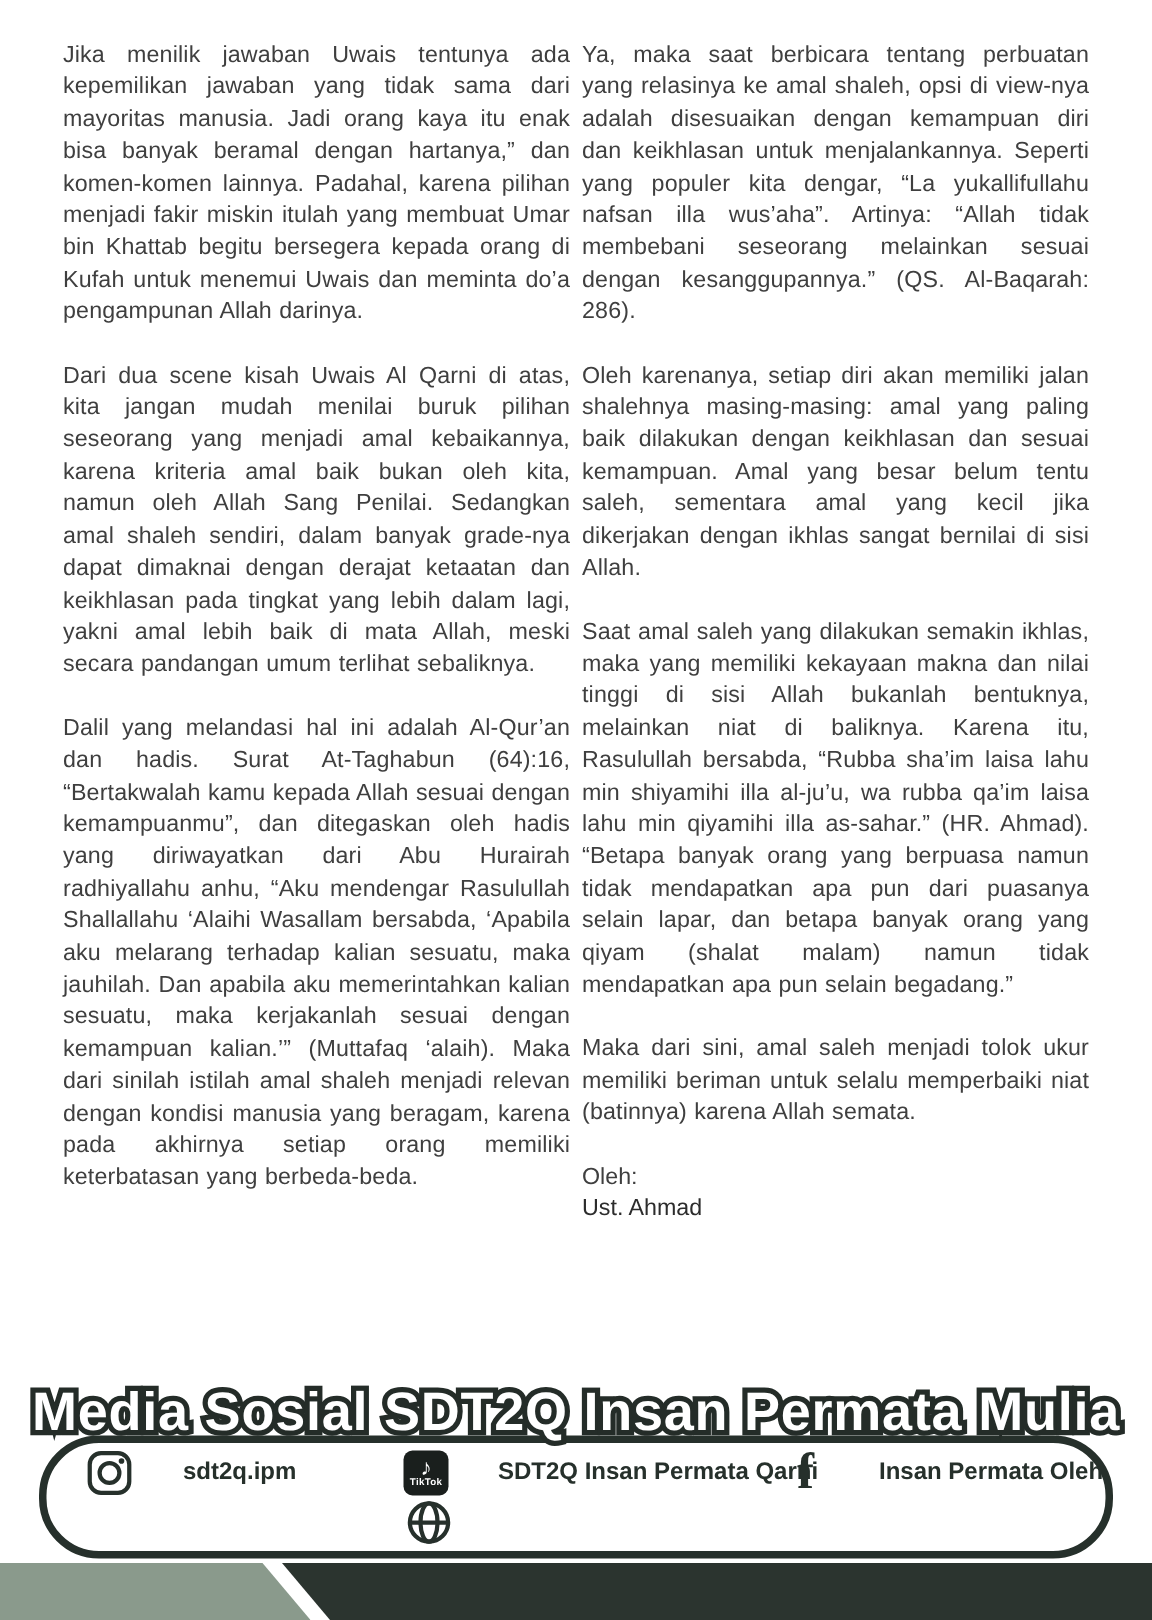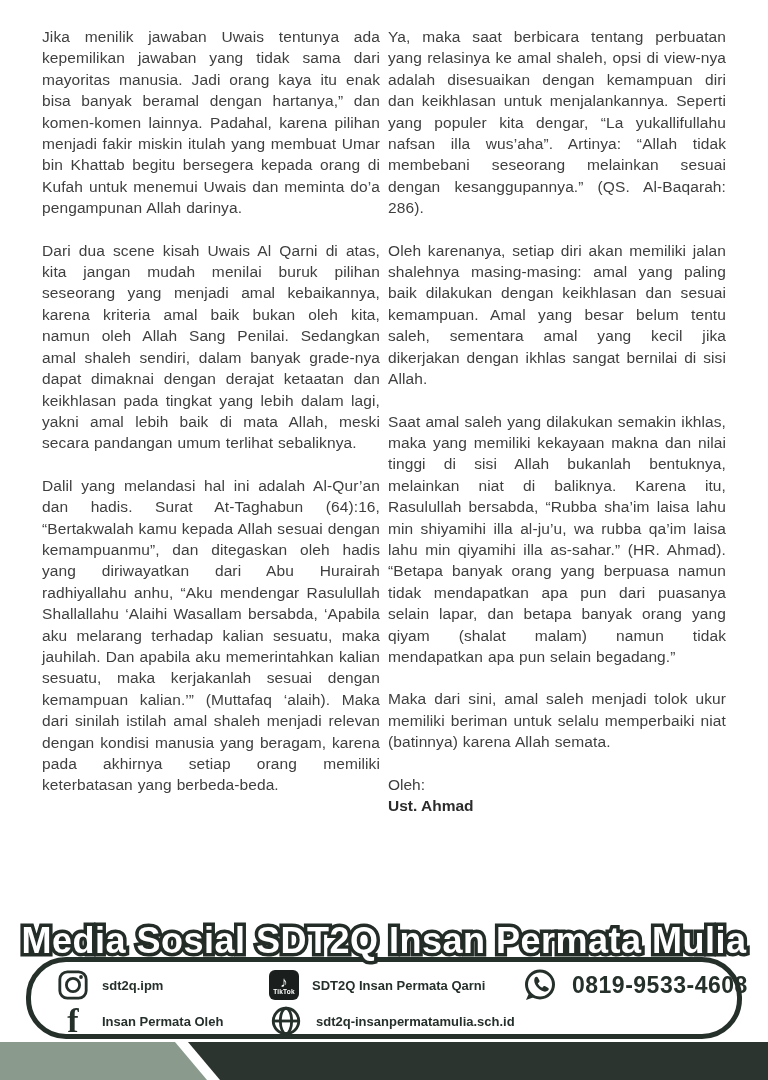--- a/index.html
+++ b/index.html
@@ -15,21 +15,21 @@
   }
   .col{flex:1 1 0;min-width:0;}
   .col p{
     margin:0 0 21px 0;
     font-size:15.5px;line-height:21.4px;
     text-align:justify;color:#3f3f3f;letter-spacing:0.1px;
     word-spacing:0.5px;
   }
   .byline{margin-top:15px;}
   .byline .oleh{font-size:15.5px;line-height:21.4px;color:#3f3f3f;}
-  .byline .name{font-size:15.5px;line-height:21.4px;color:#2c2c2c;font-weight:bold;}
+  .byline .name{font-size:15.5px;line-height:21.4px;color:#2c2c2c;font-weight:normal;}
   
   .footer-heading{
     position:absolute;top:920px;left:0;width:768px;height:40px;
     text-align:center;font-size:36px;font-weight:700;letter-spacing:0.5px;
     z-index:5;
   }
   .footer-heading .stroke{
     position:absolute;left:0;right:0;top:0;
     color:#242c28;
     -webkit-text-stroke:7px #242c28;
@@ -44,21 +44,21 @@
     display:grid;
     grid-template-columns:212px 252px 1fr;
     grid-template-rows:1fr 1fr;
     align-items:center;
     padding:4px 18px 4px 26px;
   }
   .contact{
     display:flex;align-items:center;gap:13px;min-width:0;
   }
   .contact .label{
-    font-size:13px;font-weight:bold;color:#26302b;white-space:nowrap;
+    font-size:16px;font-weight:bold;color:#26302b;white-space:nowrap;margin-left:20px;
   }
   .contact .phone{
     font-size:23px;font-weight:800;color:#26302b;letter-spacing:0.5px;white-space:nowrap;
   }
   .contact.website{grid-column:2 / 4;}
   .icon{flex:0 0 auto;display:flex;align-items:center;justify-content:center;}
   
   .tiktok-badge{
     width:30px;height:30px;background:#1a1f1d;border-radius:6px;
     display:flex;flex-direction:column;align-items:center;justify-content:center;
@@ -124,46 +124,35 @@
   </div>
 
   <div class="contact">
     <span class="icon tiktok-badge">
       <span class="note">♪</span>
       <span class="tt">TikTok</span>
     </span>
     <span class="label">SDT2Q Insan Permata Qarni</span>
   </div>
 
-  <div class="contact">
-    <span class="icon">
-      <svg width="38" height="38" viewBox="0 0 38 38" fill="none">
-        <circle cx="19" cy="18.5" r="13.5" stroke="#26302b" stroke-width="3"></circle>
-        <path d="M8.5 26 L5 34 L13.5 31 Z" fill="#26302b"></path>
-        <path d="M14 11.5c1-1.2 2.2-1 2.8.1l1.5 2.6c.5 1 .3 1.8-.5 2.3l-1 .7c.9 2 2.5 3.6 4.5 4.5l.7-1c.5-.8 1.3-1 2.3-.5l2.6 1.5c1.1.6 1.2 1.8.1 2.8-1.6 1.5-4.1 1.5-6.6.1-2.8-1.7-4.8-3.7-6.1-6.1-1.3-2.5-1.4-5.4-.3-7z" fill="#26302b"></path>
-      </svg>
-    </span>
-    <span class="phone">0819-9533-4608</span>
-  </div>
 
   <div class="contact">
     <span class="icon" style="width:32px;">
       <span class="fb-f">f</span>
     </span>
     <span class="label">Insan Permata Oleh</span>
   </div>
 
   <div class="contact website">
     <span class="icon">
       <svg width="34" height="34" viewBox="0 0 36 36" fill="none">
         <circle cx="18" cy="18" r="13.5" stroke="#26302b" stroke-width="3"></circle>
         <ellipse cx="18" cy="18" rx="6" ry="13.5" stroke="#26302b" stroke-width="3"></ellipse>
         <line x1="4.5" y1="18" x2="31.5" y2="18" stroke="#26302b" stroke-width="3"></line>
       </svg>
     </span>
-    <span class="label">sdt2q-insanpermatamulia.sch.id</span>
   </div>
 </div>
 
 <div class="bottom-band">
   <div class="band-dark"></div>
   <div class="band-sage"></div>
 </div>
 
 </body></html>

